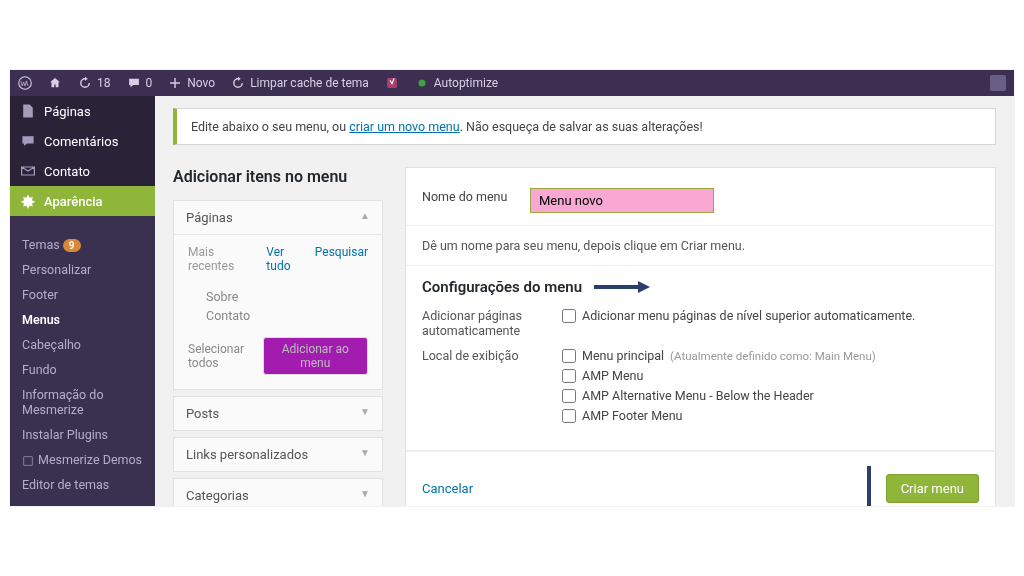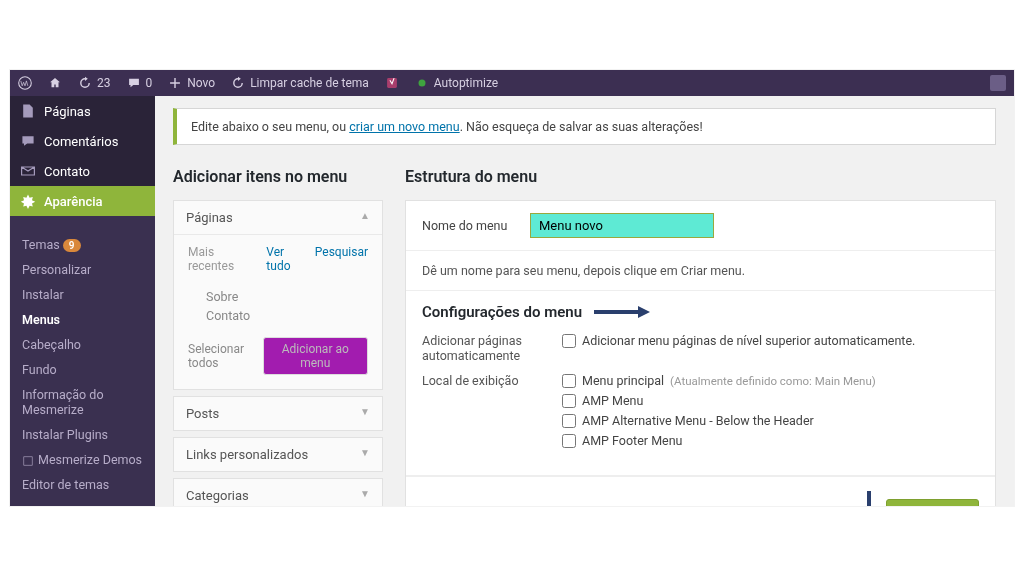--- a/index.html
+++ b/index.html
@@ -49,21 +49,21 @@
 .page-list { padding: 6px 0 10px 18px; font-size: 12.5px; color: #888; }
 .page-list div { margin-bottom: 4px; }
 .acc-foot { display: flex; justify-content: space-between; align-items: center; font-size: 12px; }
 .acc-foot a { color: #0073aa; }
 .btn-sec { background: #a21caf; border: 1px solid #ddd; color: #bbb; padding: 4px 10px; border-radius: 3px; font-size: 12px; }
 
 .panel { background: #fff; border: 1px solid #e1e1e1; }
 .panel-row { padding: 12px 16px; border-bottom: 1px solid #eee; display: flex; align-items: center; gap: 18px; font-size: 13px; }
 .panel-row:last-child { border-bottom: none; }
 .panel-row label.l { width: 90px; color: #444; font-size: 12.5px; }
-.panel-row input[type=text] { flex: 0 0 182px; border: 1.5px solid #9aa83d; padding: 4px 8px; font-size: 13px; background: #5eead4; }
+.panel-row input[type=text] { flex: 0 0 182px; border: 1.5px solid #9aa83d; padding: 4px 8px; font-size: 13px; background: #f9a8d4; margin-top: 8px; }
 .hint { font-size: 12.5px; color: #555; }
 
 .settings-head { font-size: 15px; font-weight: 600; color: #23282d; display: flex; align-items: center; gap: 10px; }
 .settings-body { padding: 10px 16px 16px; font-size: 12.5px; color: #444; }
 .srow { display: flex; gap: 28px; margin-bottom: 10px; }
 .srow .slabel { width: 112px; color: #555; }
 .srow .sctl { flex: 1; }
 .chk { display: flex; align-items: center; gap: 6px; margin-bottom: 5px; }
 .chk input { width: 14px; height: 14px; }
 .chk .note { color: #999; font-size: 11.5px; }
@@ -87,21 +87,21 @@
         </div>
   <div class="tb-item">
           <svg viewBox="0 0 20 20">
             <path d="M10 3l7 6h-2v7h-4v-4H9v4H5v-7H3z"></path>
           </svg>
         </div>
   <div class="tb-item">
           <svg viewBox="0 0 20 20">
             <path d="M10 3a7 7 0 107 7h-2a5 5 0 11-5-5v2l4-3-4-3z"></path>
           </svg>
-          <span>23</span>
+          <span>18</span>
         </div>
   <div class="tb-item">
           <svg viewBox="0 0 20 20">
             <path d="M3 4h14v9H9l-4 3v-3H3z"></path>
           </svg>
           <span>0</span>
         </div>
   <div class="tb-item">
           <svg viewBox="0 0 20 20">
             <path d="M9 3h2v6h6v2h-6v6H9v-6H3V9h6z"></path>
@@ -153,21 +153,21 @@
           </div>
   <div class="item active">
             <svg viewBox="0 0 20 20">
               <path d="M10 2l2 4 4-1-1 4 4 2-4 2 1 4-4-1-2 4-2-4-4 1 1-4-4-2 4-2-1-4 4 1z" fill="#fff"></path>
             </svg>
             <span>Aparência</span>
           </div>
   <div class="sub">
     <div class="subitem"><span>Temas</span> <span class="badge">9</span></div>
     <div class="subitem">Personalizar</div>
-    <div class="subitem">Instalar</div>
+    <div class="subitem">Footer</div>
     <div class="subitem current">Menus</div>
     <div class="subitem">Cabeçalho</div>
     <div class="subitem">Fundo</div>
     <div class="subitem">Informação do Mesmerize</div>
     <div class="subitem">Instalar Plugins</div>
     <div class="subitem"><svg style="width:12px;height:12px;vertical-align:middle;margin-right:4px" viewBox="0 0 20 20">
                 <rect x="3" y="3" width="14" height="14" fill="none" stroke="#b7adc9"></rect>
               </svg><span>Mesmerize Demos</span></div>
     <div class="subitem">Editor de temas</div>
   </div>
@@ -227,21 +227,20 @@
               </div>
       <div class="accordion">
                 <div class="acc-head">
                   <span>Categorias</span>
                   <span class="tri">▼</span>
                 </div>
               </div>
     </div>
 
     <div class="col-right">
-      <h2 class="sec">Estrutura do menu</h2>
       <div class="panel">
         <div class="panel-row">
           <label class="l">Nome do menu</label>
           <input type="text" value="Menu novo" style="">
         </div>
         <div class="panel-row">
                   <span class="hint">Dê um nome para seu menu, depois clique em Criar menu.</span>
                 </div>
         <div class="panel-row" style="flex-direction:column;align-items:flex-start;gap:12px">
           <div class="settings-head">

